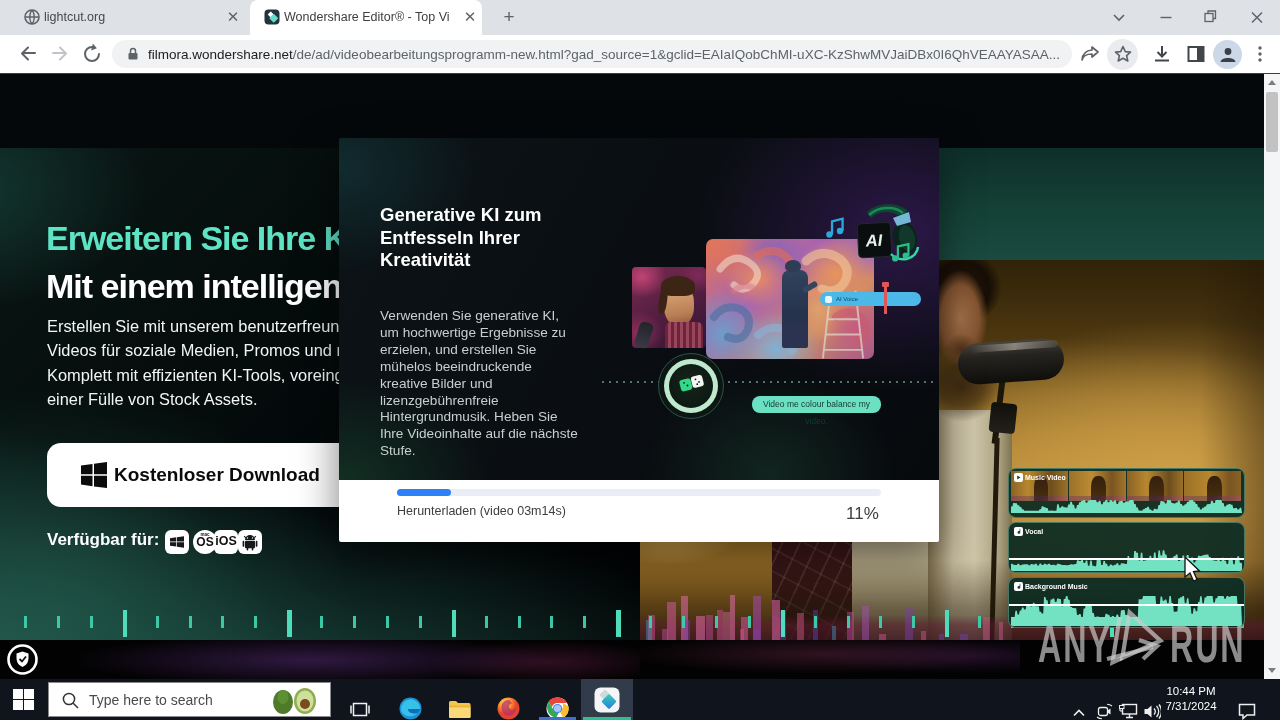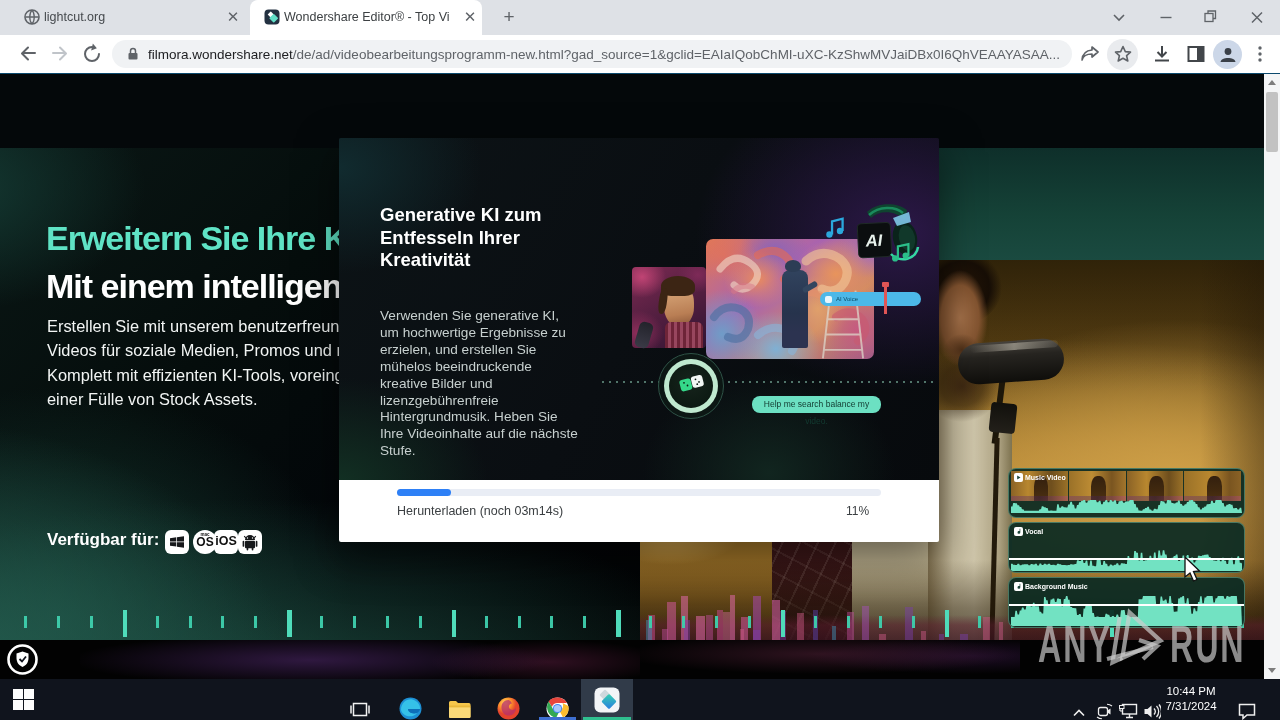--- a/index.html
+++ b/index.html
@@ -221,20 +221,26 @@
             <div class="abs" style="left:299px;top:374px;width:5px;height:6px;background:#7a3fb0;opacity:0.45"></div>
             <div class="abs" style="left:320px;top:374px;width:8px;height:6px;background:#7a3fb0;opacity:0.45"></div>
             <div class="abs" style="left:343px;top:357px;width:7px;height:23px;background:#d05a8a;opacity:0.45"></div>
             <div class="abs" style="left:359px;top:362px;width:4px;height:18px;background:#d05a8a;opacity:0.45"></div>
           </div>
       </div>
 
       <div class="h1a">Erweitern Sie Ihre Kreativität</div>
       <div class="h1b">Mit einem intelligenten Editor</div>
       <div class="hp">Erstellen Sie mit unserem benutzerfreundlichen Editor<br>Videos für soziale Medien, Promos und mehr.<br>Komplett mit effizienten KI-Tools, voreingestellten<br>einer Fülle von Stock Assets.</div>
+      <div id="freebtn">
+        <svg class="wlogo" width="26" height="26" viewBox="0 0 26 26">
+            <path d="M0 3.5 L11.5 1.9 V12.3 H0 Z M13 1.7 L26 0 V12.3 H13 Z M0 13.8 H11.5 V24.2 L0 22.6 Z M13 13.8 H26 V26 L13 24.4 Z" fill="#0b0b0b"></path>
+          </svg>
+        <div class="txt">Kostenloser Download</div>
+      </div>
       <div id="avail">Verfügbar für:</div>
 
       <div class="osic" style="left:165px">
         <svg width="24" height="24" viewBox="0 0 24 24">
             <path d="M5 8.2 L11.3 7.3 V11.5 H5 Z M12 7.2 L19 6.2 V11.5 H12 Z M5 12.3 H11.3 V16.6 L5 15.7 Z M12 12.3 H19 V17.7 L12 16.7 Z" fill="#16181b"></path>
           </svg>
       </div>
       <div class="osic" style="left:193px;border-radius:50%">
         <div class="abs" style="left:0;top:2px;width:24px;text-align:center;font-size:4.5px;color:#111;font-weight:bold">mac</div>
         <div class="abs" style="left:0;top:5px;width:24px;text-align:center;font-size:12px;color:#111;font-weight:bold">OS</div>
@@ -427,45 +433,59 @@
           <rect x="15" y="2" width="13" height="13" rx="3" fill="#f2f7f4" transform="rotate(-14 21 8)"></rect>
           <g fill="#0d1a13">
               <circle cx="6.5" cy="10" r="1"></circle>
               <circle cx="10.5" cy="13" r="1"></circle>
               <circle cx="19.5" cy="6" r="1"></circle>
               <circle cx="23.5" cy="9" r="1"></circle>
               <circle cx="21.5" cy="11.5" r="1"></circle>
             </g>
         </svg>
 
-        <div class="abs" style="left:413px;top:258px;width:129px;height:17px;background:#6ce0c2;border-radius:8px;font-size:8.5px;color:#123a30;line-height:17px;text-align:center">Help me search balance my video.</div>
+        <div class="abs" style="left:413px;top:258px;width:129px;height:17px;background:#6ce0c2;border-radius:8px;font-size:8.5px;color:#123a30;line-height:17px;text-align:center">Video me colour balance my video.</div>
       </div>
       <div id="modalwhite">
         <div class="abs" style="left:58px;top:9px;width:484px;height:7px;background:#e9edf5;border-radius:4px"></div>
         <div class="abs" style="left:58px;top:9px;width:54px;height:7px;background:#2e80f6;border-radius:4px"></div>
-        <div class="abs" style="left:58px;top:24px;font-size:12.5px;color:#3c4043">Herunterladen (noch 03m14s)</div>
-        <div class="abs" style="left:507px;top:24px;font-size:12px;color:#3c4043">11%</div>
+        <div class="abs" style="left:58px;top:24px;font-size:12.5px;color:#3c4043">Herunterladen (video 03m14s)</div>
+        <div class="abs" style="left:507px;top:24px;font-size:17px;color:#3c4043">11%</div>
       </div>
     </div>
 
     <div id="scrollbar">
       <svg class="abs" style="left:3px;top:5px" width="10" height="8" viewBox="0 0 10 8">
           <path d="M1 6 L5 1 L9 6 Z" fill="#7d7d7d"></path>
         </svg>
       <div class="abs" style="left:2px;top:18px;width:12px;height:60px;background:#c2c2c2;border-radius:2px"></div>
       <svg class="abs" style="left:3px;top:592px" width="10" height="8" viewBox="0 0 10 8">
           <path d="M1 2 L5 7 L9 2 Z" fill="#7d7d7d"></path>
         </svg>
     </div>
   </div>
 
   <div id="taskbar">
     <svg class="abs" style="left:13px;top:10px" width="21" height="21" viewBox="0 0 21 21">
         <path d="M0 0 H10 V10 H0 Z M11 0 H21 V10 H11 Z M0 11 H10 V21 H0 Z M11 11 H21 V21 H11 Z" fill="#fdfdfd"></path>
       </svg>
+    <div id="searchbox">
+      <svg class="abs" style="left:12px;top:8px" width="19" height="19" viewBox="0 0 19 19">
+          <circle cx="8" cy="8" r="5.6" fill="none" stroke="#333" stroke-width="1.5"></circle>
+          <path d="M12.2 12.2 L17 17" stroke="#333" stroke-width="1.5"></path>
+        </svg>
+      <span class="stxt">Type here to search</span>
+      <svg class="abs" style="left:218px;top:2px" width="56" height="30" viewBox="0 0 56 30">
+        <ellipse cx="16" cy="17" rx="10" ry="12" fill="#4e7a2a"></ellipse>
+        <ellipse cx="16" cy="12" rx="5.5" ry="7" fill="#5d8f33"></ellipse>
+        <ellipse cx="38" cy="16" rx="11" ry="13" fill="#8fae4f"></ellipse>
+        <ellipse cx="38" cy="16" rx="8.5" ry="10.5" fill="#cfe09a"></ellipse>
+        <circle cx="38" cy="19" r="5" fill="#7a4a1e"></circle>
+      </svg>
+    </div>
 
     <svg class="trayic" style="left:349px;top:10px" width="22" height="21" viewBox="0 0 22 21">
         <rect x="4.5" y="4.5" width="13" height="12" fill="none" stroke="#f2f2f2" stroke-width="1.5"></rect>
         <path d="M2 6.5 V14.5 M20 6.5 V14.5" stroke="#f2f2f2" stroke-width="1.5"></path>
       </svg>
 
     <svg class="trayic" style="left:399px;top:9px" width="23" height="23" viewBox="0 0 23 23">
       <circle cx="11.5" cy="11.5" r="11" fill="#1d8fd4"></circle>
       <path d="M2 13 C2 5 9 1 13.5 2.5 C19 4 21.5 9 21 12 H9 C9 15 13 17.5 18 16 C14 21.5 4 20 2 13 Z" fill="#35c1e8"></path>
       <path d="M21 12 H9 C9 15 13 17.5 18 16 C20 14.8 21 13.5 21 12 Z" fill="#0d6fb8"></path>

